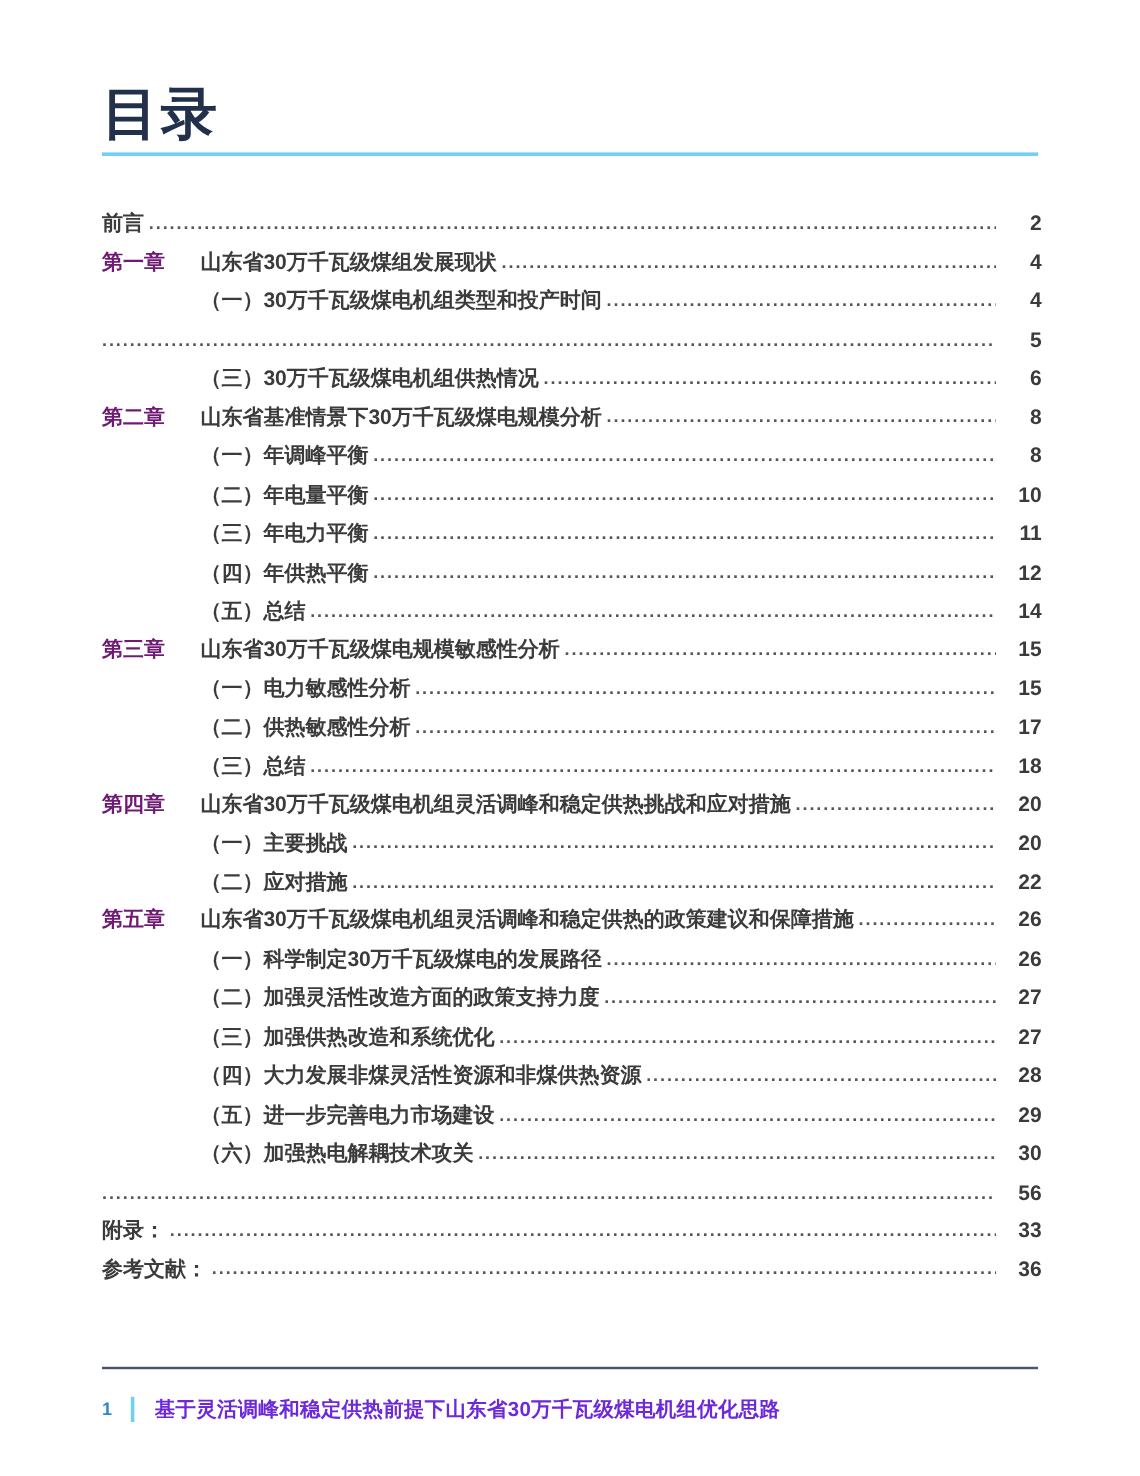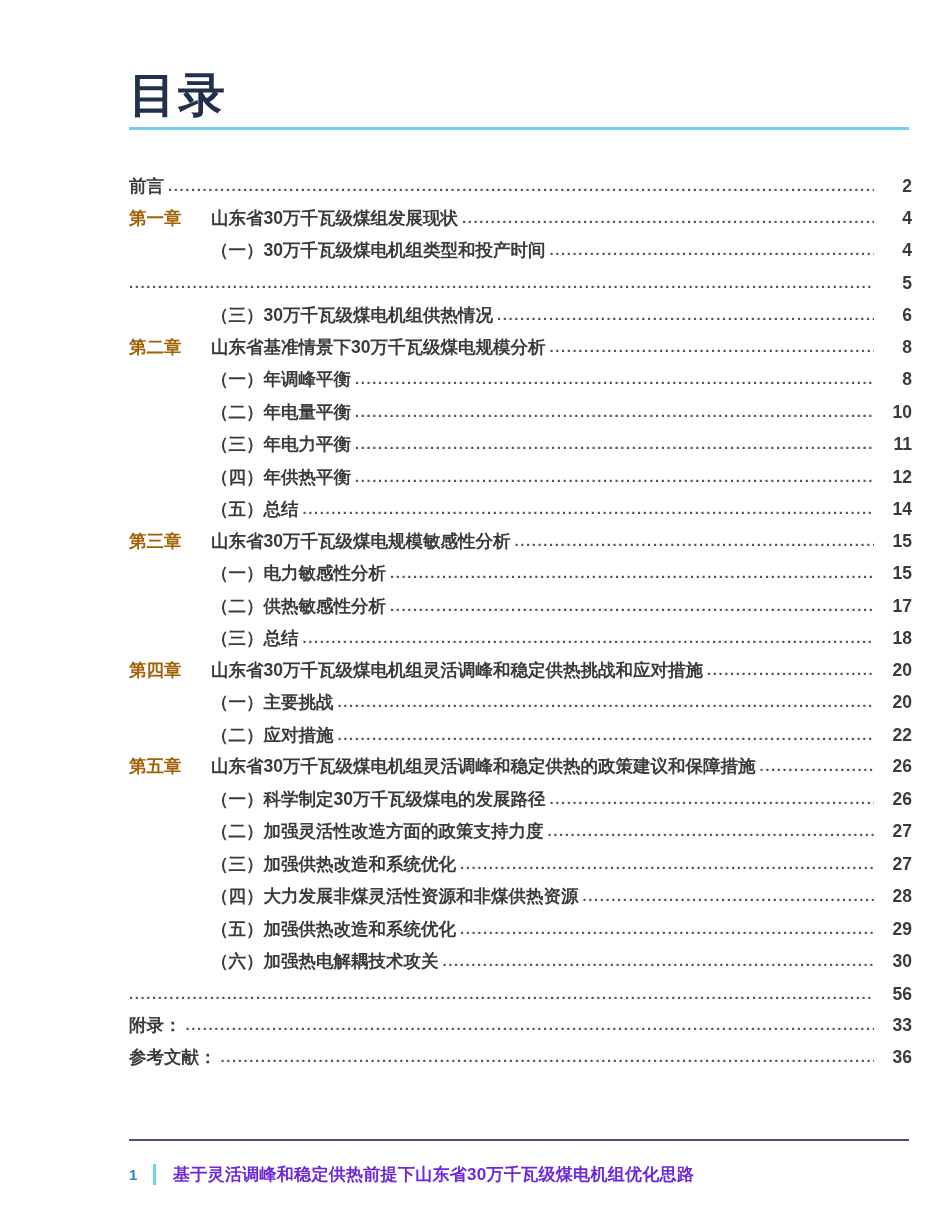--- a/index.html
+++ b/index.html
@@ -16,21 +16,20 @@
     color: #3a3a3a;
     overflow: hidden;
   }
 
   .page {
     position: absolute;
     left: 0; top: 0;
     width: 824px;
     height: 1230px;
     box-sizing: border-box;
-    margin-left: 44px;
   }
 
   
   .toc-header {
     position: absolute;
     left: 85px;
     top: 70px;
     width: 780px;
   }
   .toc-title {
@@ -70,21 +69,21 @@
     line-height: 1.0;
     color: #3b3b3b;
     margin-bottom: 15px;
     white-space: nowrap;
   }
   .toc-row:last-child { margin-bottom: 0; }
 
   .toc-row .chap-label {
     flex: 0 0 auto;
     width: 82px;
-    color: #a16207;
+    color: #701a75;
   }
   .toc-row .row-text {
     flex: 0 0 auto;
     padding-right: 4px;
   }
   .toc-row .leader {
     flex: 1 1 auto;
     overflow: hidden;
     white-space: nowrap;
     min-width: 12px;
@@ -285,21 +284,21 @@
           <span class="row-text">（三）加强供热改造和系统优化</span>
           <span class="leader">...............................................................................................................................................................</span>
           <span class="page-no">27</span>
         </div>
         <div class="toc-row sub">
           <span class="row-text">（四）大力发展非煤灵活性资源和非煤供热资源</span>
           <span class="leader">...............................................................................................................................................................</span>
           <span class="page-no">28</span>
         </div>
         <div class="toc-row sub">
-          <span class="row-text">（五）加强供热改造和系统优化</span>
+          <span class="row-text">（五）进一步完善电力市场建设</span>
           <span class="leader">...............................................................................................................................................................</span>
           <span class="page-no">29</span>
         </div>
         <div class="toc-row sub">
           <span class="row-text">（六）加强热电解耦技术攻关</span>
           <span class="leader">...............................................................................................................................................................</span>
           <span class="page-no">30</span>
         </div>
         <div class="toc-row sub">
           <span class="leader">...............................................................................................................................................................</span>

